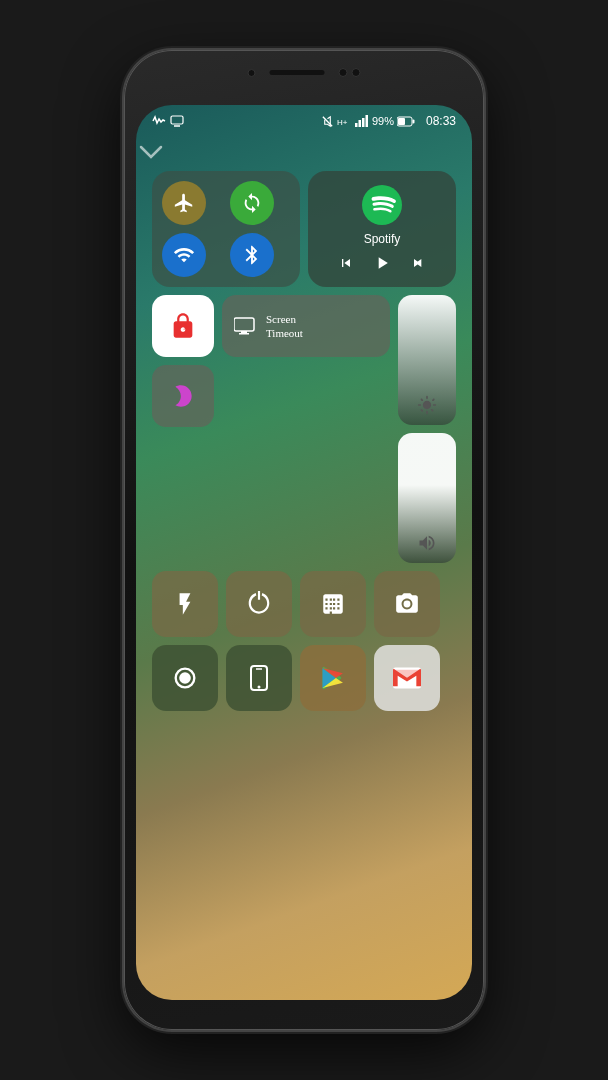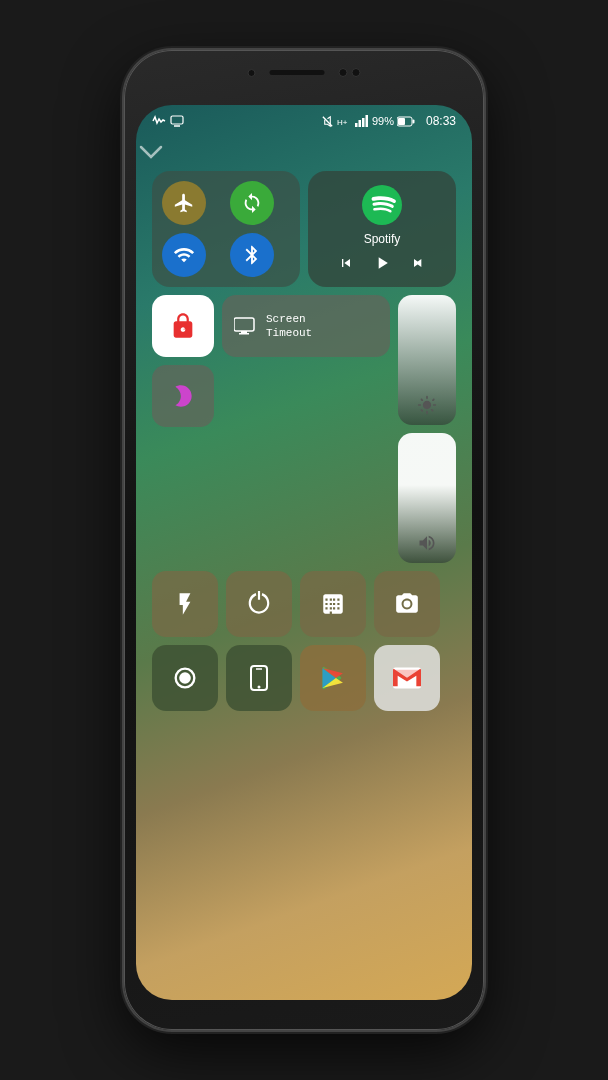--- a/index.html
+++ b/index.html
@@ -333,21 +333,21 @@
             </svg>
           </div>
         </div>
 
         <div class="screen-timeout-btn" style="flex:1;min-width:0;">
           <svg width="24" height="18" viewBox="0 0 24 18" fill="white">
             <rect x="0" y="1" width="20" height="13" rx="2" stroke="white" stroke-width="1.5" fill="none"></rect>
             <rect x="7" y="14" width="6" height="2" fill="white"></rect>
             <rect x="5" y="16" width="10" height="1.5" fill="white"></rect>
           </svg>
-          <span style="color:white;font-family:Liberation Mono, monospace;font-size:11px;line-height:1.3;">Screen<br>Timeout</span>
+          <span style="color:white;font-family:Liberation Serif, serif;font-size:11px;line-height:1.3;">Screen<br>Timeout</span>
         </div>
 
         <div style="display:flex;flex-direction:column;gap:8px;">
           <div style="width:58px;height:130px;border-radius:14px;background:linear-gradient(to top, rgba(50,65,55,0.7) 0%, rgba(255,255,255,0.95) 100%);display:flex;flex-direction:column;align-items:center;justify-content:flex-end;padding-bottom:10px;">
             <svg width="20" height="20" viewBox="0 0 24 24">
               <path d="M12 7c-2.76 0-5 2.24-5 5s2.24 5 5 5 5-2.24 5-5-2.24-5-5-5zM2 13h2c.55 0 1-.45 1-1s-.45-1-1-1H2c-.55 0-1 .45-1 1s.45 1 1 1zm18 0h2c.55 0 1-.45 1-1s-.45-1-1-1h-2c-.55 0-1 .45-1 1s.45 1 1 1zM11 2v2c0 .55.45 1 1 1s1-.45 1-1V2c0-.55-.45-1-1-1s-1 .45-1 1zm0 18v2c0 .55.45 1 1 1s1-.45 1-1v-2c0-.55-.45-1-1-1s-1 .45-1 1zM5.99 4.58c-.39-.39-1.03-.39-1.41 0-.39.39-.39 1.03 0 1.41l1.06 1.06c.39.39 1.03.39 1.41 0 .38-.39.39-1.03 0-1.41L5.99 4.58zm12.37 12.37c-.39-.39-1.03-.39-1.41 0-.39.39-.39 1.03 0 1.41l1.06 1.06c.39.39 1.03.39 1.41 0 .39-.38.39-1.02 0-1.41l-1.06-1.06zm1.06-12.37l-1.06 1.06c-.39.39-.39 1.03 0 1.41.39.39 1.03.39 1.41 0l1.06-1.06c.39-.39.39-1.03 0-1.41s-1.03-.39-1.41 0zM7.05 18.36l-1.06-1.06c-.39-.39-1.03-.39-1.41 0-.39.39-.39 1.03 0 1.41l1.06 1.06c.39.39 1.03.39 1.41 0 .39-.38.39-1.02 0-1.41z" fill="#555"></path>
             </svg>
           </div>
 
           <div style="width:58px;height:130px;border-radius:14px;background:linear-gradient(to top, rgba(50,65,55,0.7) 0%, rgba(255,255,255,0.95) 60%);display:flex;flex-direction:column;align-items:center;justify-content:flex-end;padding-bottom:10px;">

